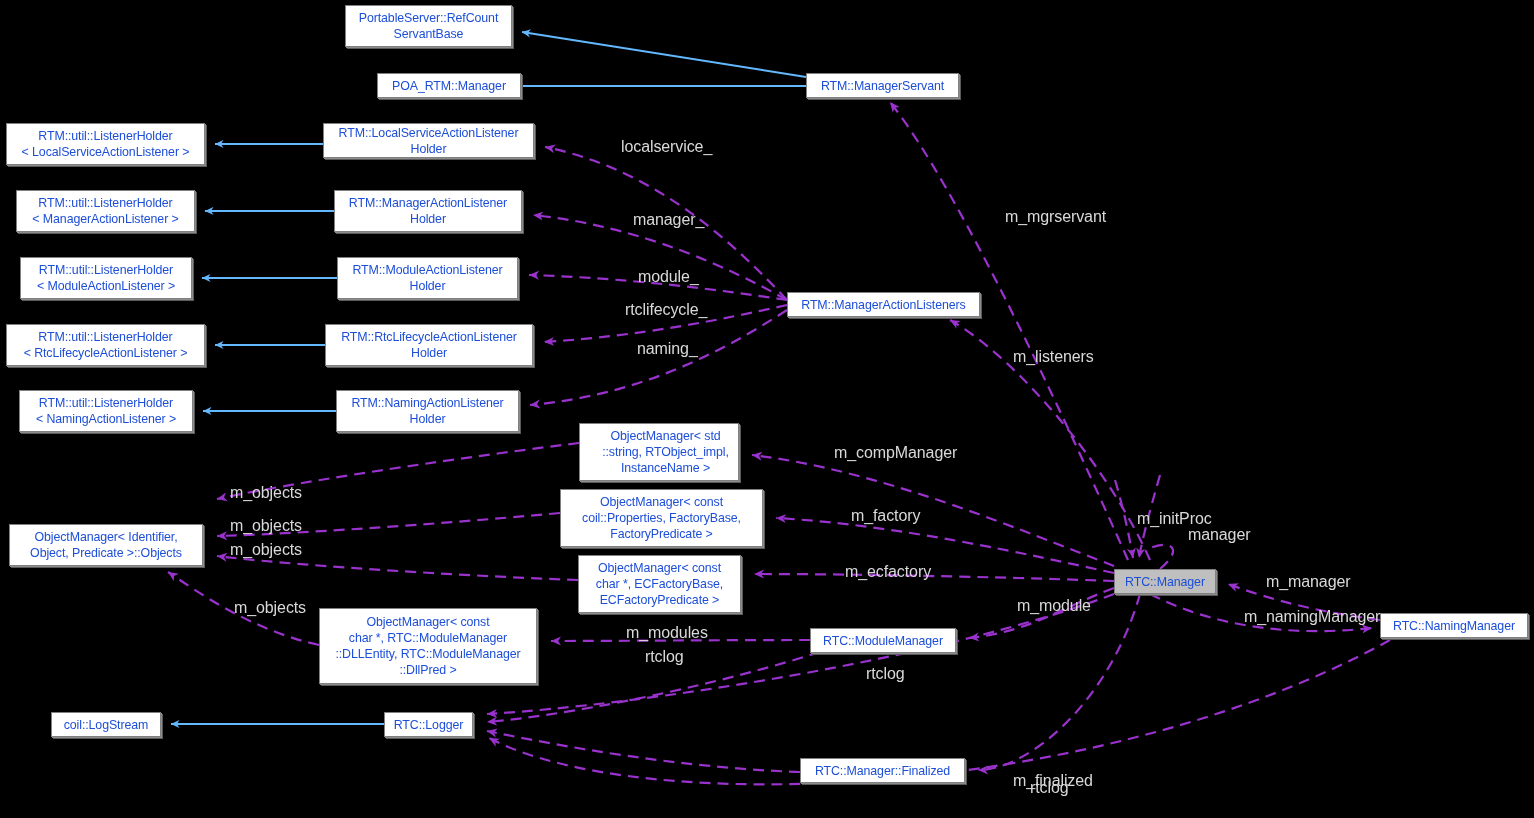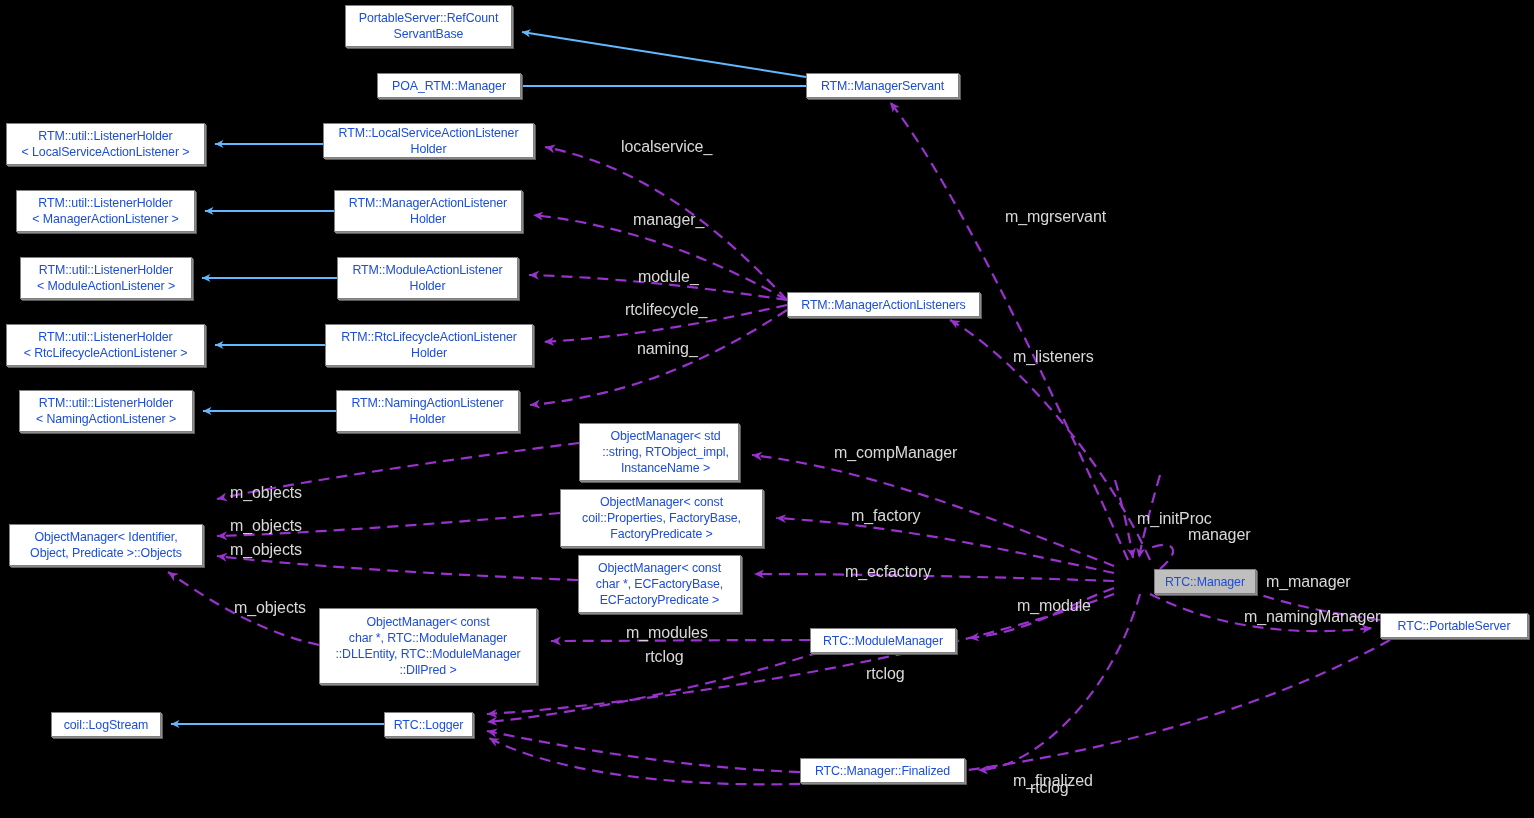--- a/index.html
+++ b/index.html
@@ -34,21 +34,20 @@
     line-height: 16px;
     text-align: center;
     display: flex;
     align-items: center;
     justify-content: center;
     white-space: pre-line;
     letter-spacing: -0.1px;
   }
   .node.focal {
     background: #bfbfbf;
-    margin-left: 40px;
   }
   .edge-label {
     position: absolute;
     color: #d9d9d9;
     font-size: 16px;
     line-height: 14px;
     white-space: nowrap;
     letter-spacing: -0.1px;
   }
 </style>
@@ -153,21 +152,21 @@
 char *, RTC::ModuleManager
 ::DLLEntity, RTC::ModuleManager
 ::DllPred &gt;</div>
       <div class="node" style="left: 806px; top: 73px; width: 153px; height: 25px;">RTM::ManagerServant</div>
       <div class="node" style="left: 787px; top: 292px; width: 193px; height: 25px;">RTM::ManagerActionListeners</div>
       <div class="node" style="left: 810px; top: 628px; width: 146px; height: 25px;">RTC::ModuleManager</div>
       <div class="node" style="left: 384px; top: 712px; width: 89px; height: 25px;">RTC::Logger</div>
       <div class="node" style="left: 51px; top: 712px; width: 110px; height: 25px; text-align: right;">coil::LogStream</div>
       <div class="node" style="left: 800px; top: 758px; width: 165px; height: 25px;">RTC::Manager::Finalized</div>
       <div class="node focal" style="left: 1114px; top: 569px; width: 102px; height: 25px;">RTC::Manager</div>
-      <div class="node" style="left: 1380px; top: 613px; width: 148px; height: 25px;">RTC::PortableServer</div>
+      <div class="node" style="left: 1380px; top: 613px; width: 148px; height: 25px;">RTC::NamingManager</div>
     </div>
   <div id="labels">
       <div class="edge-label" style="left: 621px; top: 140px;">localservice_</div>
       <div class="edge-label" style="left: 633px; top: 213px;">manager_</div>
       <div class="edge-label" style="left: 638px; top: 270px;">module_</div>
       <div class="edge-label" style="left: 625px; top: 303px;">rtclifecycle_</div>
       <div class="edge-label" style="left: 637px; top: 342px;">naming_</div>
       <div class="edge-label" style="left: 1005px; top: 210px;">m_mgrservant</div>
       <div class="edge-label" style="left: 1013px; top: 350px;">m_listeners</div>
       <div class="edge-label" style="left: 834px; top: 446px;">m_compManager</div>

